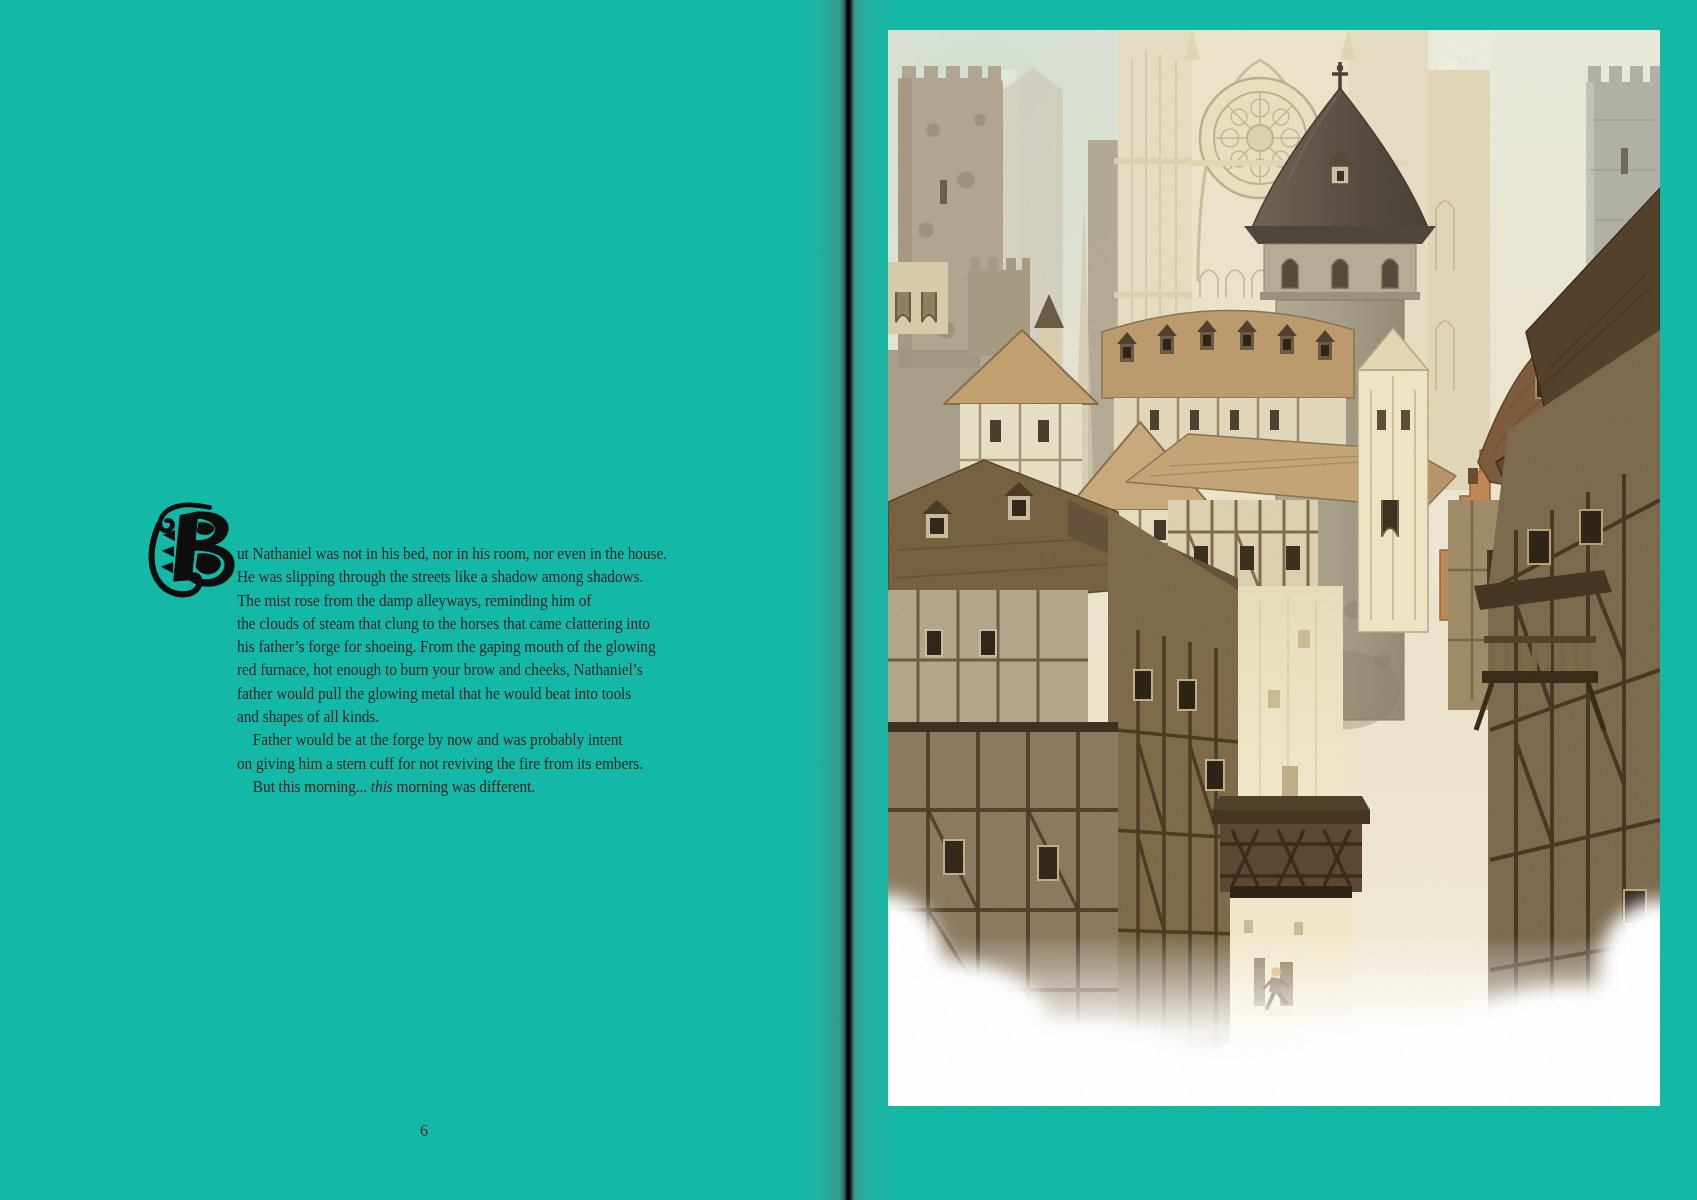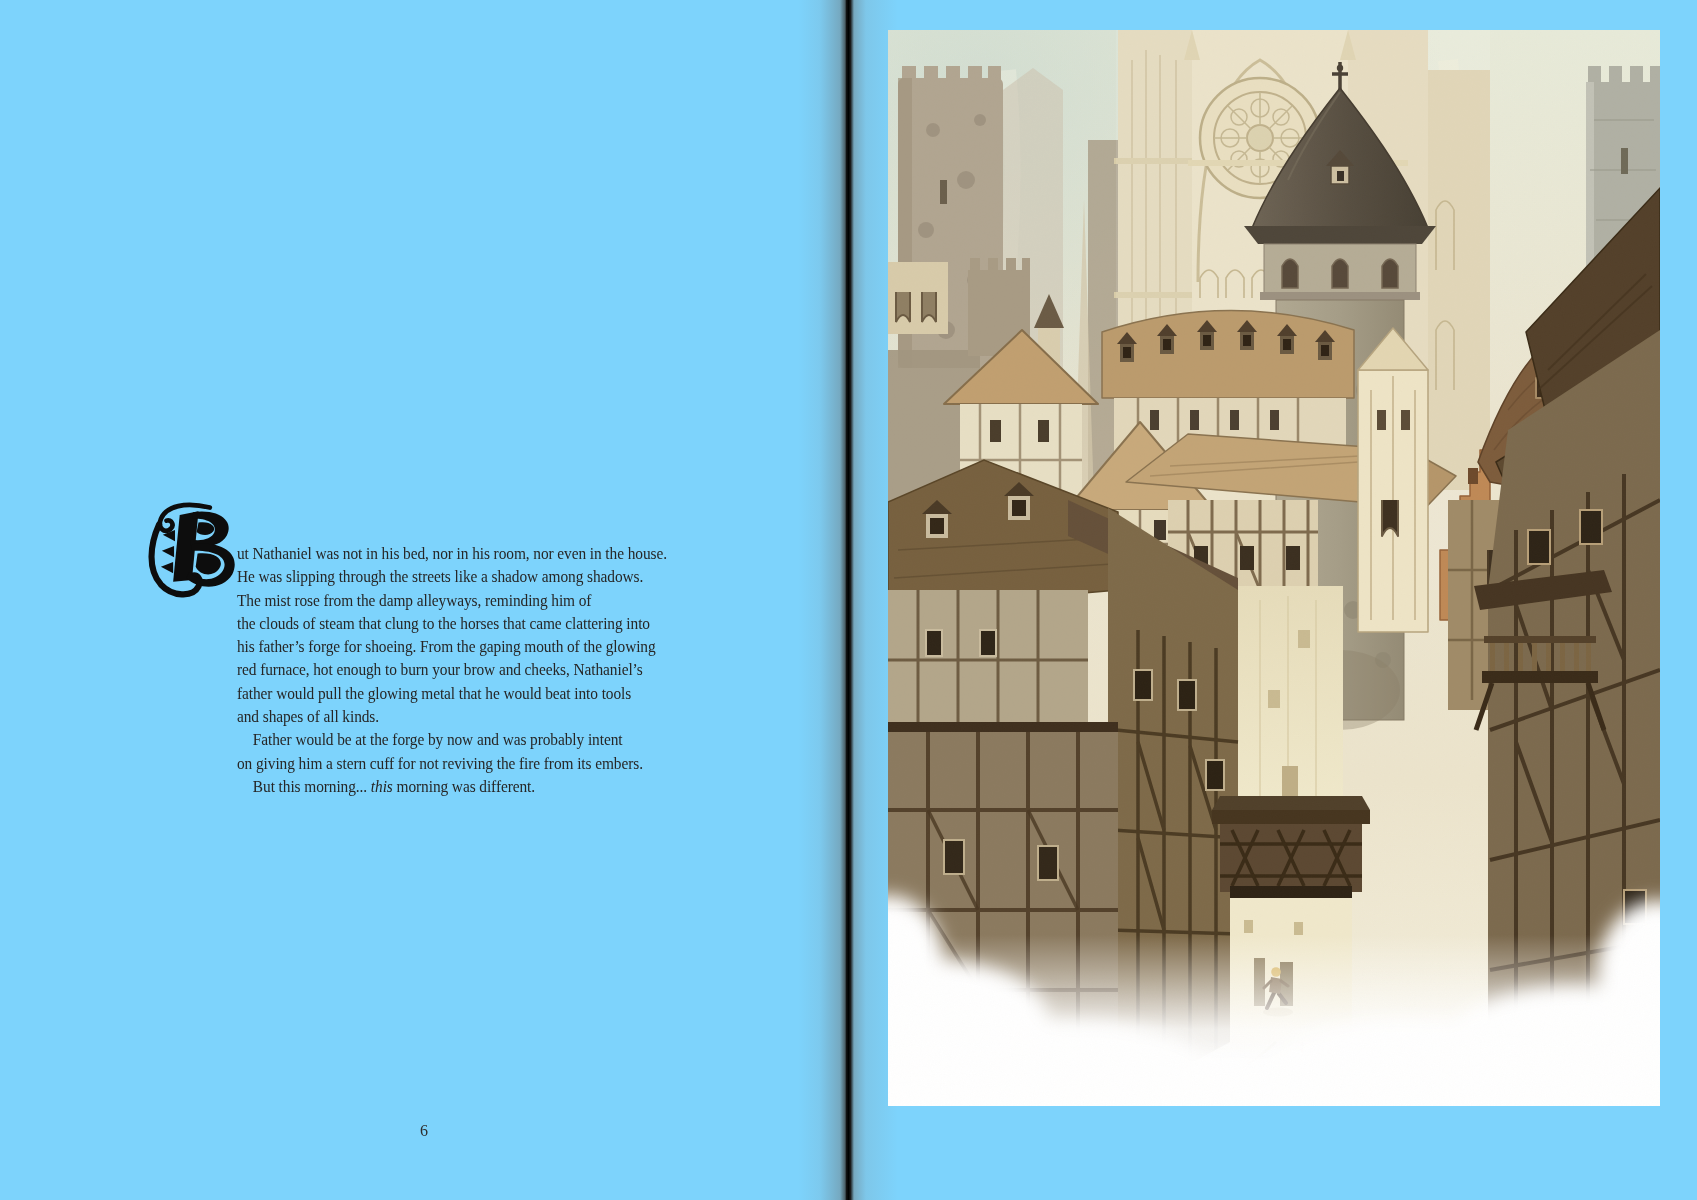--- a/index.html
+++ b/index.html
@@ -1,19 +1,19 @@
 <!DOCTYPE html>
 <html><head>
 <meta charset="utf-8">
 <style>
   * { margin:0; padding:0; box-sizing:border-box; }
   html,body { background:#ffffff; }
   .spread {
     position:relative; width:1697px; height:1200px;
-    background:#7dd3fc; overflow:hidden;
+    background:#14b8a6; overflow:hidden;
     font-family:"Liberation Serif", serif;
   }
   
   .page-left { position:absolute; left:0; top:0; width:800px; height:1200px; }
   .dropcap { position:absolute; left:144px; top:500px; width:94px; height:100px; }
   .paragraph { position:absolute; left:237px; top:542px; width:480px; color:#262626; }
   .paragraph .line {
     white-space:nowrap; font-size:17.5px; line-height:23.3px;
     letter-spacing:-0.1px; transform:scaleX(.88); transform-origin:left top;
   }

